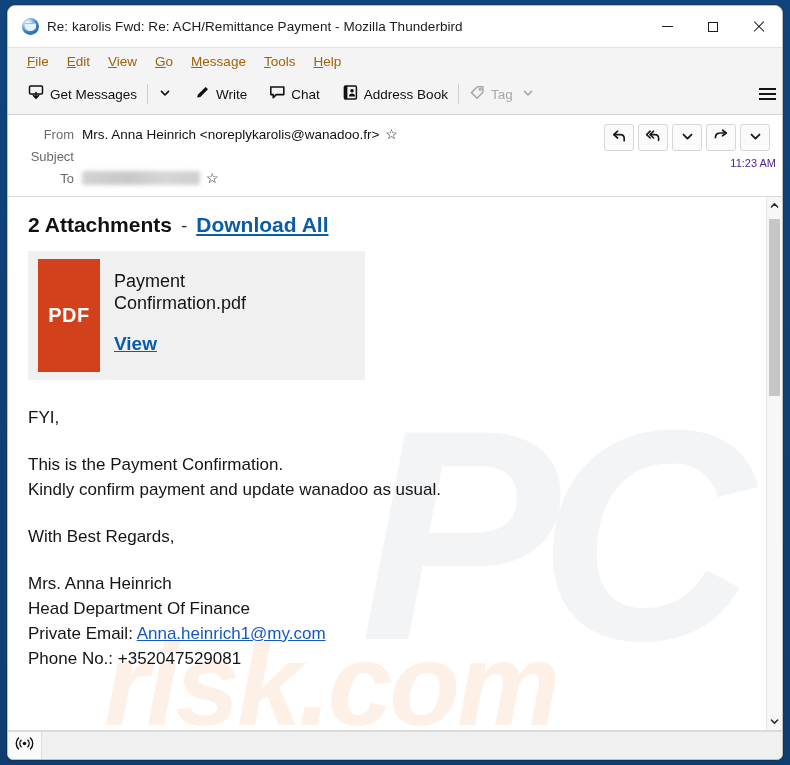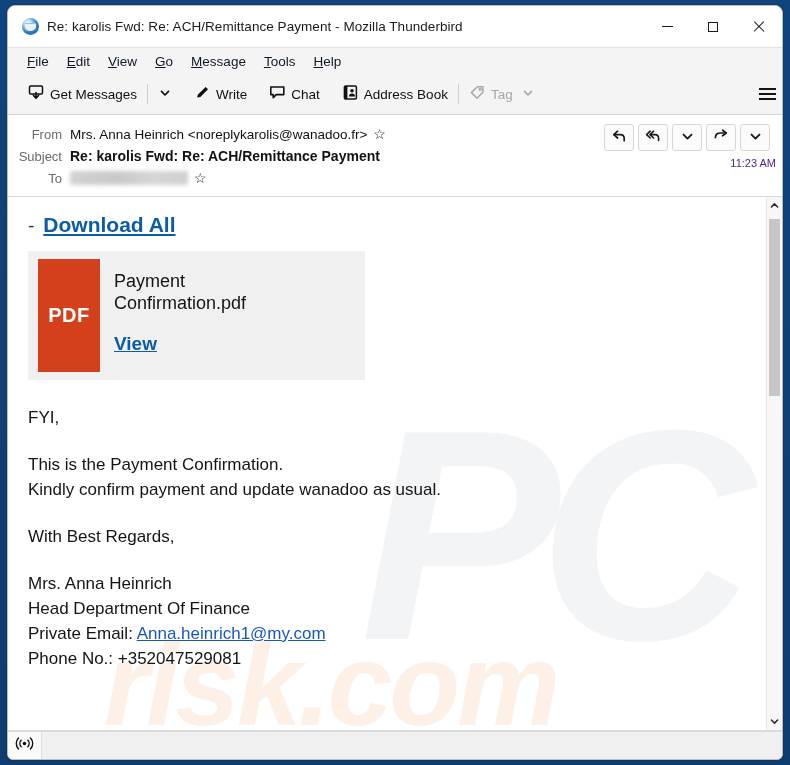--- a/index.html
+++ b/index.html
@@ -90,21 +90,21 @@
     height: 27px;
     background: #f4f4f4;
     border-top: 1px solid #e3e3e3;
     display: flex;
     align-items: center;
     padding-left: 10px;
     flex: 0 0 auto;
   }
   .menu-item {
     font-size: 13.5px;
-    color: #0f172a;
+    color: #a16207;
     padding: 2px 9px;
     cursor: default;
     white-space: nowrap;
     text-align: right;
   }
   .menu-item .ak { text-decoration: underline; }
 
   
   #toolbar {
     height: 41px;
@@ -155,21 +155,21 @@
   #msg-header {
     background: #ffffff;
     border-bottom: 1px solid #d9d9d9;
     padding: 8px 0 7px 0;
     flex: 0 0 auto;
     position: relative;
   }
   .hdr-row {
     display: flex;
     align-items: center;
-    padding: 2px 0;
+    padding: 2px 12px;
     min-height: 22px;
   }
   .hdr-label {
     width: 62px;
     text-align: right;
     font-size: 13px;
     color: #6a6a6a;
     padding-right: 8px;
     flex: 0 0 auto;
     white-space: nowrap;
@@ -506,21 +506,20 @@
       <div class="hdr-row">
         <div class="hdr-label">From</div>
         <div class="hdr-value">
           <span>Mrs. Anna Heinrich &lt;noreplykarolis@wanadoo.fr&gt;</span>
           <span class="star">☆</span>
         </div>
       </div>
 
       <div class="hdr-row">
         <div class="hdr-label">Subject</div>
-        <div class="hdr-value subject">Re: karolis Fwd: Re: ACH/Remittance Payment</div>
       </div>
 
       <div class="hdr-row">
         <div class="hdr-label">To</div>
         <div class="hdr-value">
           <span id="redacted-to"></span>
           <span class="star">☆</span>
         </div>
       </div>
 
@@ -571,20 +570,21 @@
 
     <div id="body-wrap">
       <div id="msg-body">
 
         <div class="wm" id="wm-pc">PC</div>
         <div class="wm" id="wm-risk">risk.com</div>
 
         <div id="body-content">
 
           <div id="attach-head">
+            <span id="attach-count">2 Attachments</span>
             <span id="attach-dash">-</span>
             <span id="download-all">Download All</span>
           </div>
 
           <div id="attach-box">
             <div id="pdf-icon">
               <span>PDF</span>
             </div>
             <div id="attach-meta">
               <div id="attach-name">Payment Confirmation.pdf</div>

